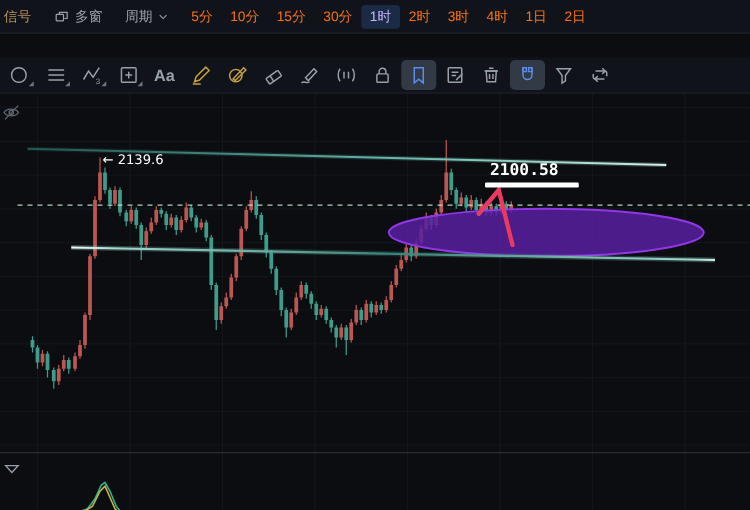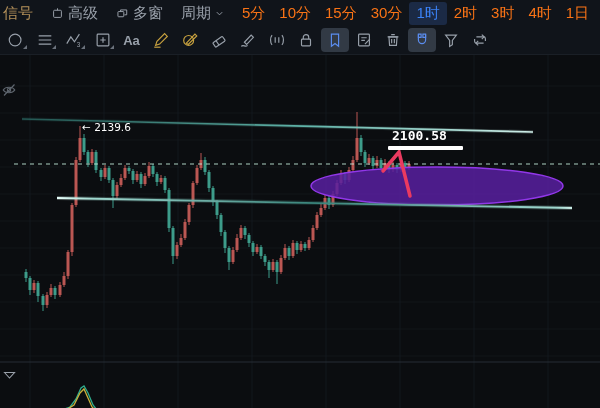--- a/index.html
+++ b/index.html
@@ -7,28 +7,28 @@
     width:600px;height:408px;overflow:hidden;position:relative;
     background:#0b0d10;
     font-family:"Liberation Sans","DejaVu Sans",sans-serif;
     -webkit-font-smoothing:antialiased;
   }
   
   .topbar{
     position:absolute;top:0;left:0;width:600px;height:26px;
     background:#10141a;border-bottom:1px solid #1c2128;
     display:flex;align-items:center;gap:0;z-index:3;
-    font-size:15px;color:#9aa1ab;white-space:nowrap;
+    font-size:11px;color:#9aa1ab;white-space:nowrap;
   }
   .menu-item{display:inline-flex;align-items:center;gap:4px;padding:0 9px;cursor:pointer;}
   .menu-item svg{display:block;}
   .signal{color:#b5915a;padding-left:3px;}
   .tf-list{display:flex;align-items:center;gap:0;margin-left:2px;}
   .tf{padding:2px 7px;color:#f97316;cursor:pointer;border-radius:3px;}
-  .tf.active{color:#3b82f6;background:#1b2a45;}
+  .tf.active{color:#c4b5fd;background:#1b2a45;}
   
   .toolbar2{
     position:absolute;top:26px;left:0;width:600px;height:28px;
     background:#10141a;border-bottom:1px solid #1a1f26;
     display:flex;align-items:center;z-index:3;
   }
   .tool{
     position:relative;width:28px;height:24px;margin:0 0.5px;
     display:flex;align-items:center;justify-content:center;
     color:#98a0aa;cursor:pointer;border-radius:4px;font-size:13px;
@@ -310,27 +310,20 @@
 <svg class="overlay-icon" style="left:3px;top:371px" width="13" height="9" viewBox="0 0 13 9">
   <path d="M1.5 1.5l5 5.5 5-5.5z" fill="none" stroke="#9aa1ab" stroke-width="1.1"></path>
 </svg>
 
 <div class="topbar">
   <span class="menu-item signal">
     <span>信号</span>
   </span>
   <span class="menu-item">
     <svg width="13" height="13" viewBox="0 0 20 20">
-      <path d="M10 2v3" stroke="#9aa1ab" stroke-width="1.5" fill="none"></path>
-      <rect x="4" y="5" width="12" height="11" rx="1.5" stroke="#9aa1ab" stroke-width="1.5" fill="none"></rect>
-    </svg>
-    <span>高级</span>
-  </span>
-  <span class="menu-item">
-    <svg width="13" height="13" viewBox="0 0 20 20">
       <rect x="3" y="7" width="9" height="8" rx="1" stroke="#9aa1ab" stroke-width="1.5" fill="none"></rect>
       <path d="M7 7V4.5h9.5V12H13" stroke="#9aa1ab" stroke-width="1.5" fill="none"></path>
     </svg>
     <span>多窗</span>
   </span>
   <span class="menu-item">
     <span>周期</span>
     <svg width="9" height="9" viewBox="0 0 20 20">
       <path d="M4 7l6 6 6-6" stroke="#9aa1ab" stroke-width="2" fill="none"></path>
     </svg>
@@ -342,21 +335,21 @@
       <span class="tf">30分</span>
       <span class="tf active">1时</span>
       <span class="tf">2时</span>
       <span class="tf">3时</span>
       <span class="tf">4时</span>
       <span class="tf">1日</span>
       <span class="tf">2日</span>
     </div>
 </div>
 
-<div class="toolbar2" id="toolbar2" style="padding-left: 1px;">
+<div class="toolbar2" id="toolbar2" style="padding-left: 1px; margin-top: 20px;">
     <div class="tool">
       <svg width="18" height="18" viewBox="0 0 20 20" fill="none" stroke="currentColor" stroke-width="1.3">
         <circle cx="9" cy="10" r="6.5"></circle>
       </svg>
       <span class="caret"></span>
     </div>
     <div class="tool">
       <svg width="18" height="18" viewBox="0 0 20 20" fill="none" stroke="currentColor" stroke-width="1.3">
         <path d="M3 5.5h14M3 10h14M3 14.5h14"></path>
       </svg>

